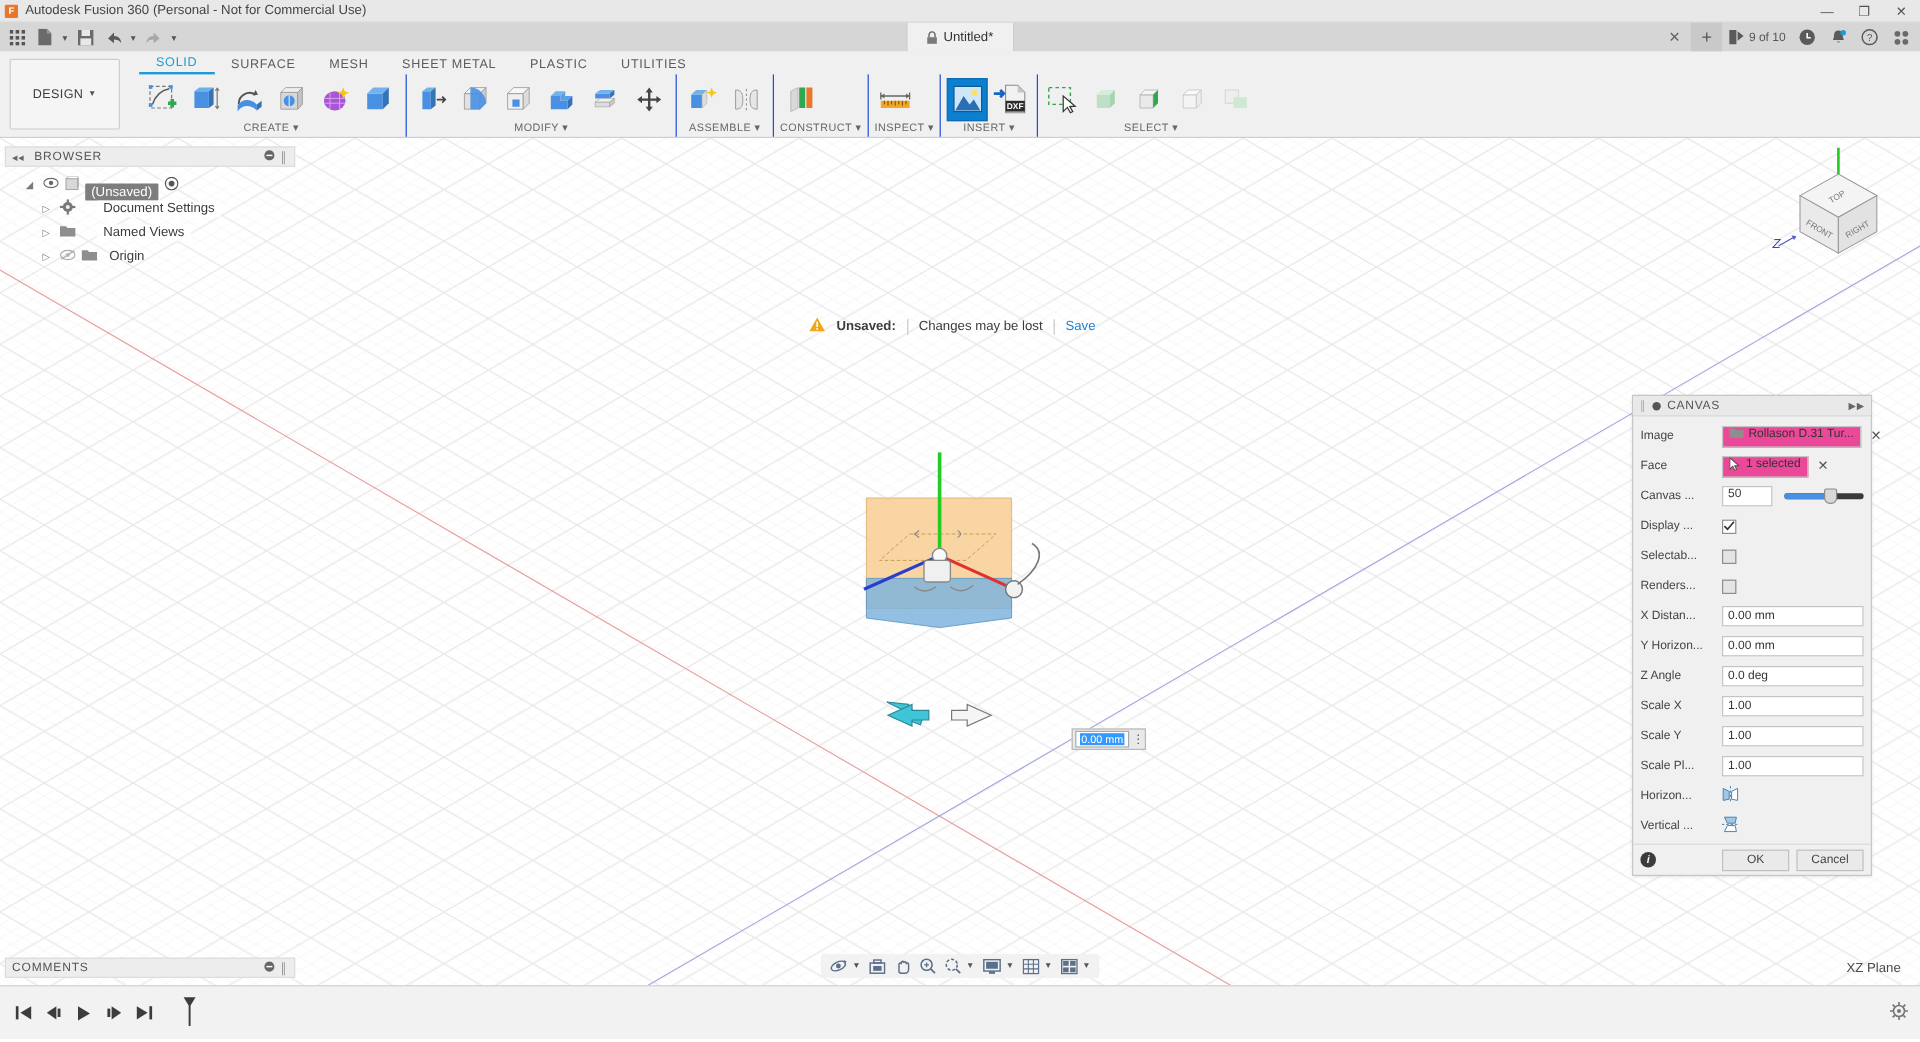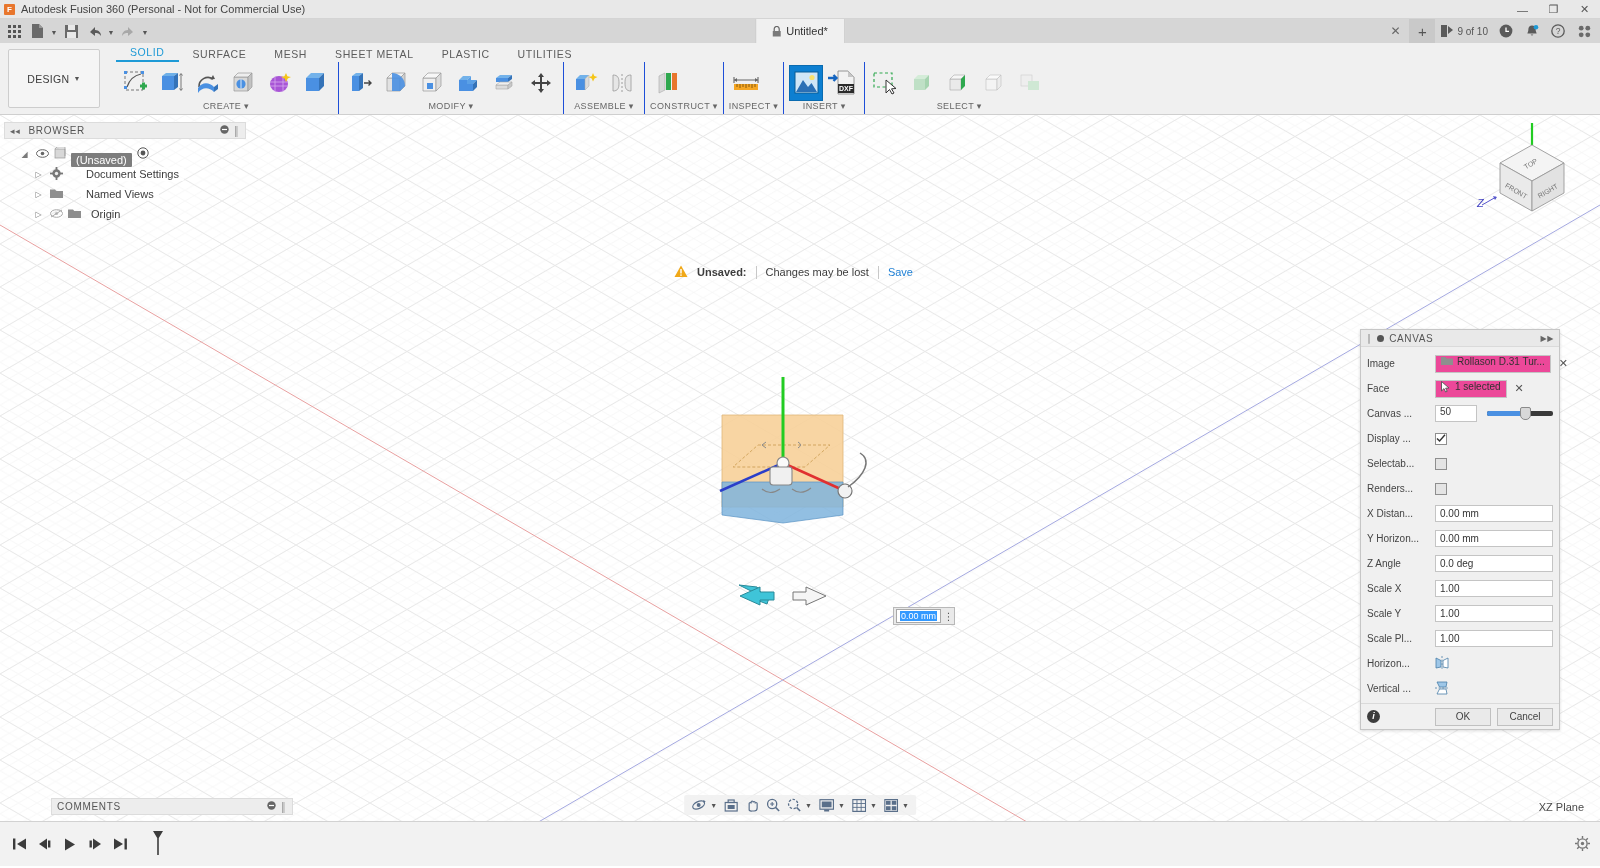--- a/index.html
+++ b/index.html
@@ -90,21 +90,21 @@
 
   
   .unsaved{ position:absolute; left:674px; top:117px; height:18px; display:flex;
     align-items:center; gap:9px; font-size:11px; z-index:6;margin-top:31px; }
   .uv-sep{ width:1px;height:13px;background:#c8c8c8; }
   .uv-save{ color:#1e7fd4; cursor:pointer; }
 
   
   .comments{ position:absolute; left:4px; bottom:6px; width:242px; height:17px;
     background:#ededed; border:1px solid #dcdcdc; display:flex; align-items:center;
-    padding:0 5px; font-size:10px; letter-spacing:.7px; color:#555; z-index:6;margin-left:47px; }
+    padding:0 5px; font-size:10px; letter-spacing:.7px; color:#555; z-index:6; }
 
   
   .navbar{ position:absolute; left:50%; transform:translateX(-50%); bottom:6px;
     height:20px; background:rgba(240,240,240,.85); display:flex; align-items:center;
     padding:0 4px; gap:1px; z-index:6; border-radius:2px; }
   .nb{ height:18px;display:flex;align-items:center;justify-content:center;padding:0 3px; }
   .nb-caret{ font-size:7px;color:#555;padding-right:3px; }
 
   .plane-label{ position:absolute; right:16px; bottom:8px; font-size:11px; color:#4a4a4a; z-index:6; }
 

